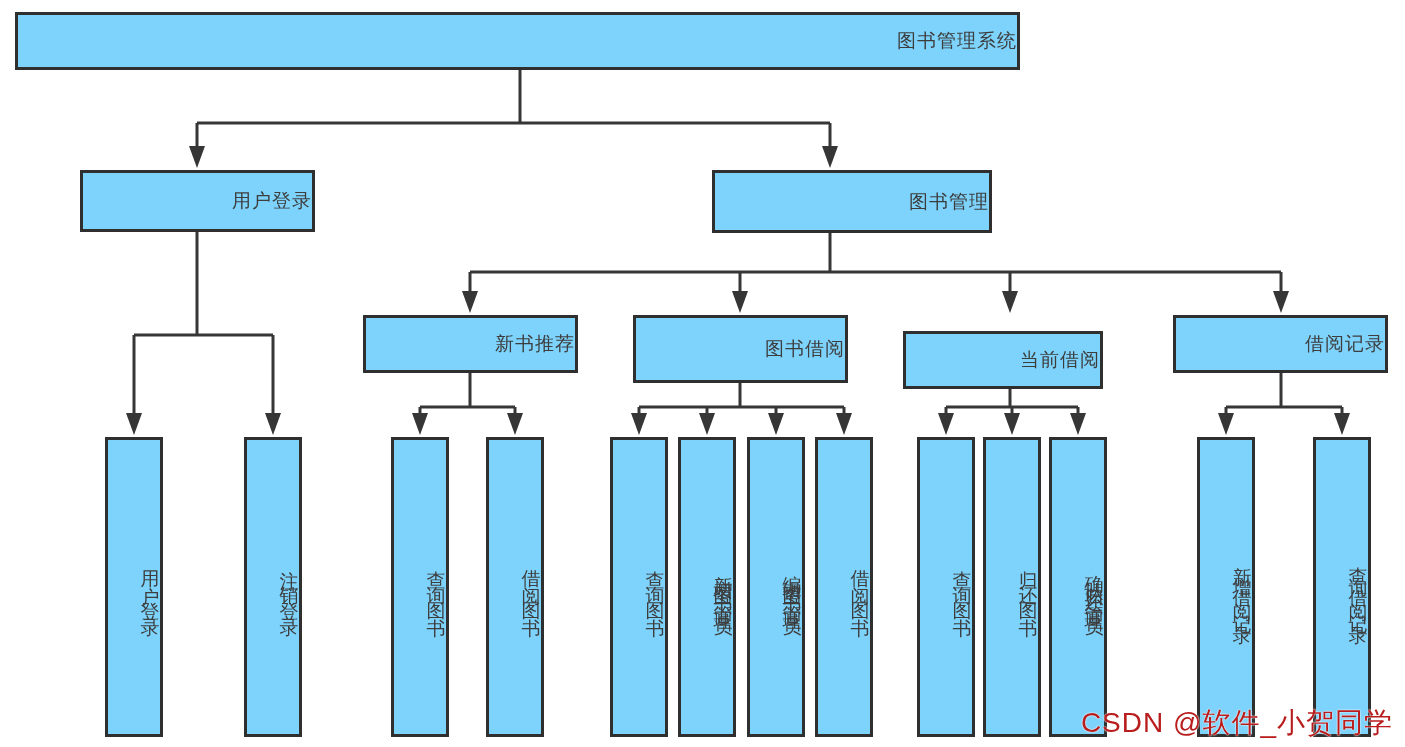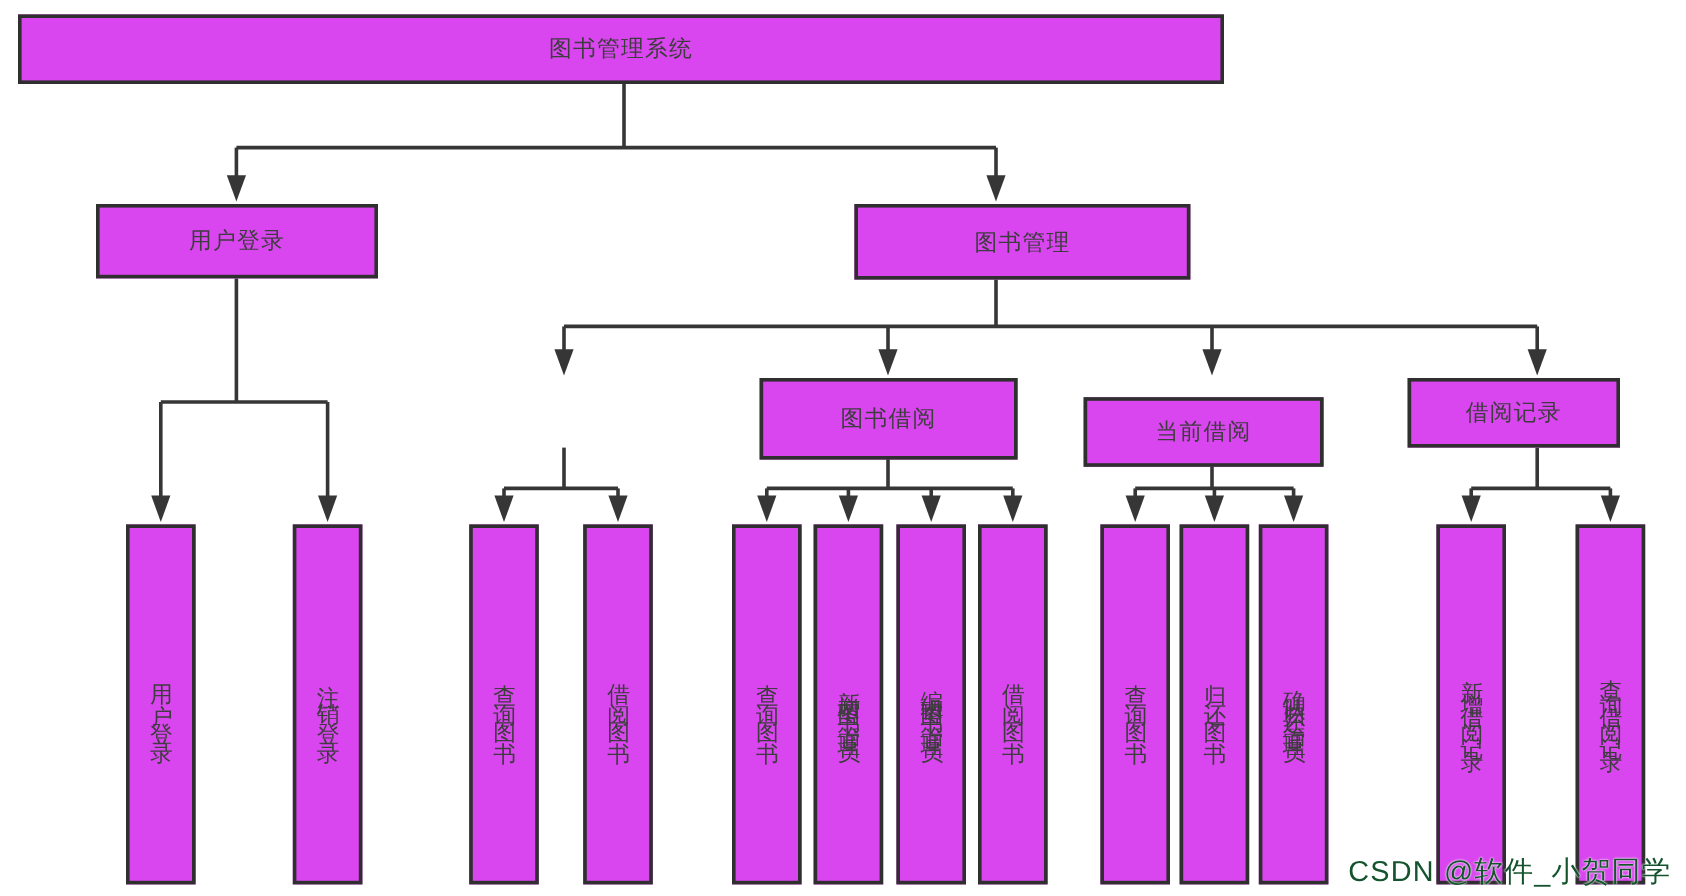--- a/index.html
+++ b/index.html
@@ -8,43 +8,43 @@
     width:1405px;height:747px;
     background:#ffffff;
     font-family:"Liberation Sans","DejaVu Sans",sans-serif;
     overflow:hidden;
   }
   .wires{position:absolute;left:0;top:0;width:1405px;height:747px;}
   .box{
     position:absolute;
     box-sizing:border-box;
     border:3px solid #2f2f2f;
-    background:#d946ef;
-    display:flex;align-items:center;justify-content:center;
+    background:#7dd3fc;
+    display:flex;align-items:center;justify-content:flex-end;
     color:#3d3d3d;
   }
   .box .lbl{
     font-size:19px;
     letter-spacing:1px;
     white-space:nowrap;
   }
   .vbox .lbl{
     writing-mode:vertical-rl;
     text-orientation:mixed;
     white-space:normal;
     line-height:1;
   }
   .v4 .lbl{letter-spacing:16px; text-indent:0;}
   .v6 .lbl{letter-spacing:12px;}
   .v9 .lbl{letter-spacing:6px; font-size:19px;}
   .watermark{
     position:absolute;
     right:12px;bottom:5px;
-    font-size:24px;
-    color:#14532d;
+    font-size:28px;
+    color:#b91c1c;
     text-shadow:0 0 2px #ffffff,0 0 1px #ffffff;
     letter-spacing:1px;
     z-index:5;
     white-space:nowrap;
   }
   svg line{stroke:#363636;stroke-width:3;}
   svg polygon{fill:#363636;}
 </style>
 </head>
 <body>
@@ -131,27 +131,30 @@
     <span class="lbl">图书管理系统</span>
   </div>
 
   <div class="box" style="left:80px;top:170px;width:235px;height:62px">
     <span class="lbl">用户登录</span>
   </div>
   <div class="box" style="left:712px;top:170px;width:280px;height:63px">
     <span class="lbl">图书管理</span>
   </div>
 
+  <div class="box" style="left:363px;top:315px;width:215px;height:58px">
+    <span class="lbl">新书推荐</span>
+  </div>
   <div class="box" style="left:633px;top:315px;width:215px;height:68px">
     <span class="lbl">图书借阅</span>
   </div>
   <div class="box" style="left:903px;top:331px;width:200px;height:58px">
     <span class="lbl">当前借阅</span>
   </div>
-  <div class="box" style="left:1173px;top:315px;width:177px;height:58px">
+  <div class="box" style="left:1173px;top:315px;width:215px;height:58px">
     <span class="lbl">借阅记录</span>
   </div>
 
   <div class="box vbox v4" style="left:105px;top:437px;width:58px;height:300px">
     <span class="lbl">用户登录</span>
   </div>
   <div class="box vbox v4" style="left:244px;top:437px;width:58px;height:300px">
     <span class="lbl">注销登录</span>
   </div>
 

